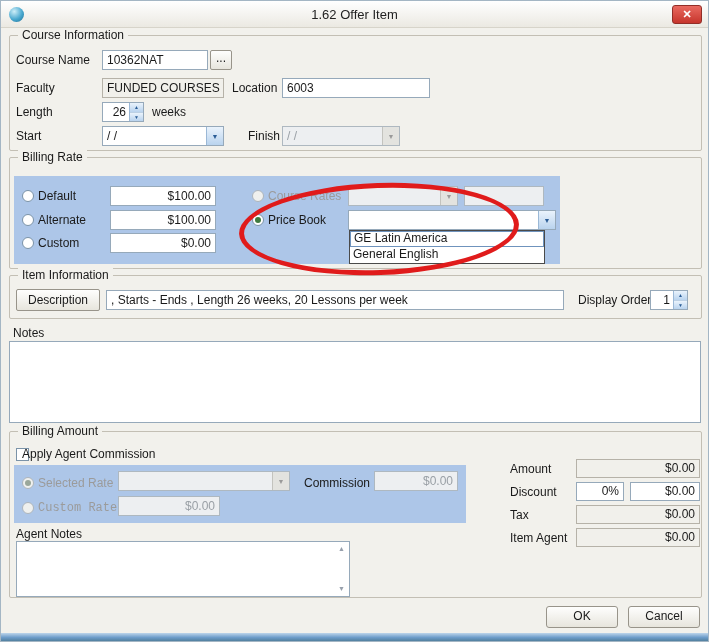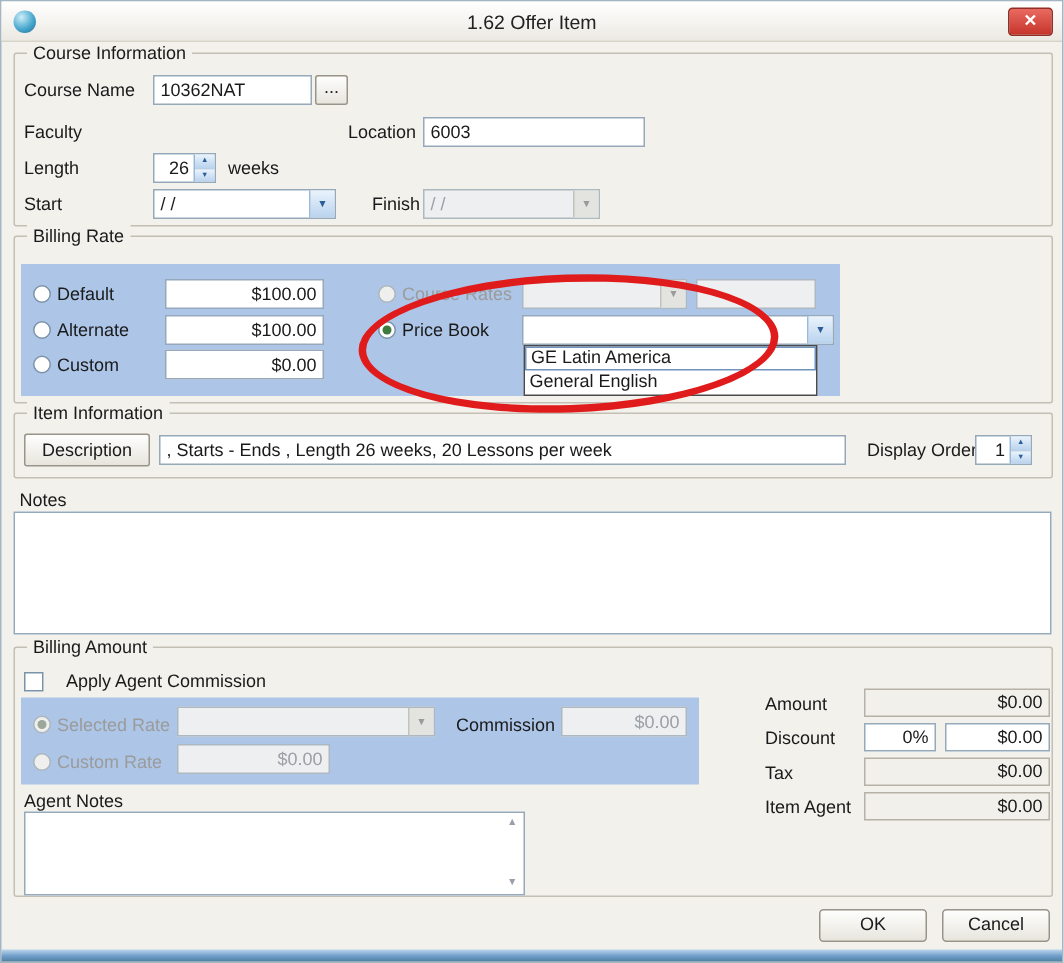--- a/index.html
+++ b/index.html
@@ -91,20 +91,21 @@
   <div class="gb" style="left:8px; top:34px; width:693px; height:116px;">
     <span class="legend">Course Information</span>
 
     <span class="lbl" style="left:6px; top:14px;">Course Name</span>
     <div class="fld" style="left:92px; top:14px; width:106px;">10362NAT</div>
     <div class="btn3d" style="left:200px; top:14px; width:22px; height:20px; line-height:14px;">
       <span>...</span>
     </div>
 
     <span class="lbl" style="left:6px; top:42px;">Faculty</span>
+    <div class="fld ro" style="left:92px; top:42px; width:122px;">FUNDED COURSES</div>
     <span class="lbl" style="left:222px; top:42px;">Location</span>
     <div class="fld" style="left:272px; top:42px; width:148px;">6003</div>
 
     <span class="lbl" style="left:6px; top:66px;">Length</span>
     <div class="spin" style="left:92px; top:66px; width:42px;">
       <span class="val">26</span>
       <span class="btns">
         <span>▲</span>
         <span>▼</span>
       </span>
@@ -176,34 +177,34 @@
     </div>
   </div>
 
   <span class="lbl" style="left:12px; top:322px;">Notes</span>
   <div class="ta" style="left:8px; top:340px; width:692px; height:82px;"></div>
 
   <div class="gb" style="left:8px; top:430px; width:693px; height:167px;">
     <span class="legend">Billing Amount</span>
 
     <div class="check" style="left:6px; top:16px;"></div>
-    <span class="lbl" style="left:34px; top:12px;">Apply Agent Commission</span>
+    <span class="lbl" style="left:12px; top:12px;">Apply Agent Commission</span>
 
     <div class="bluepanel" style="left:4px; top:33px; width:452px; height:58px;">
       <div class="radio on dis" style="left:8px; top:12px;"></div>
       <span class="lbl dislbl" style="left:24px; top:8px;">Selected Rate</span>
       <div class="combo dis" style="left:104px; top:6px; width:172px;">
         <span class="val"></span>
         <span class="cbtn">▼</span>
       </div>
       <span class="lbl" style="left:290px; top:8px;">Commission</span>
       <div class="fld dis num" style="left:360px; top:6px; width:84px;">$0.00</div>
 
       <div class="radio dis" style="left:8px; top:37px;"></div>
-      <span class="lbl dislbl" style="left:24px; top:33px;">Custom Rate</span>
+      <span class="lbl dislbl" style="left:24px; top:33px;font-family:Liberation Mono, monospace;">Custom Rate</span>
       <div class="fld dis num" style="left:104px; top:31px; width:102px;">$0.00</div>
     </div>
 
     <span class="lbl" style="left:6px; top:92px;">Agent Notes</span>
     <div class="ta" style="left:6px; top:109px; width:334px; height:56px;"></div>
     <span class="sarrow" style="left:328px; top:113px;">▲</span>
     <span class="sarrow" style="left:328px; top:153px;">▼</span>
 
     <span class="lbl" style="left:500px; top:27px;">Amount</span>
     <div class="fld ro num h19" style="left:566px; top:27px; width:124px;">$0.00</div>

